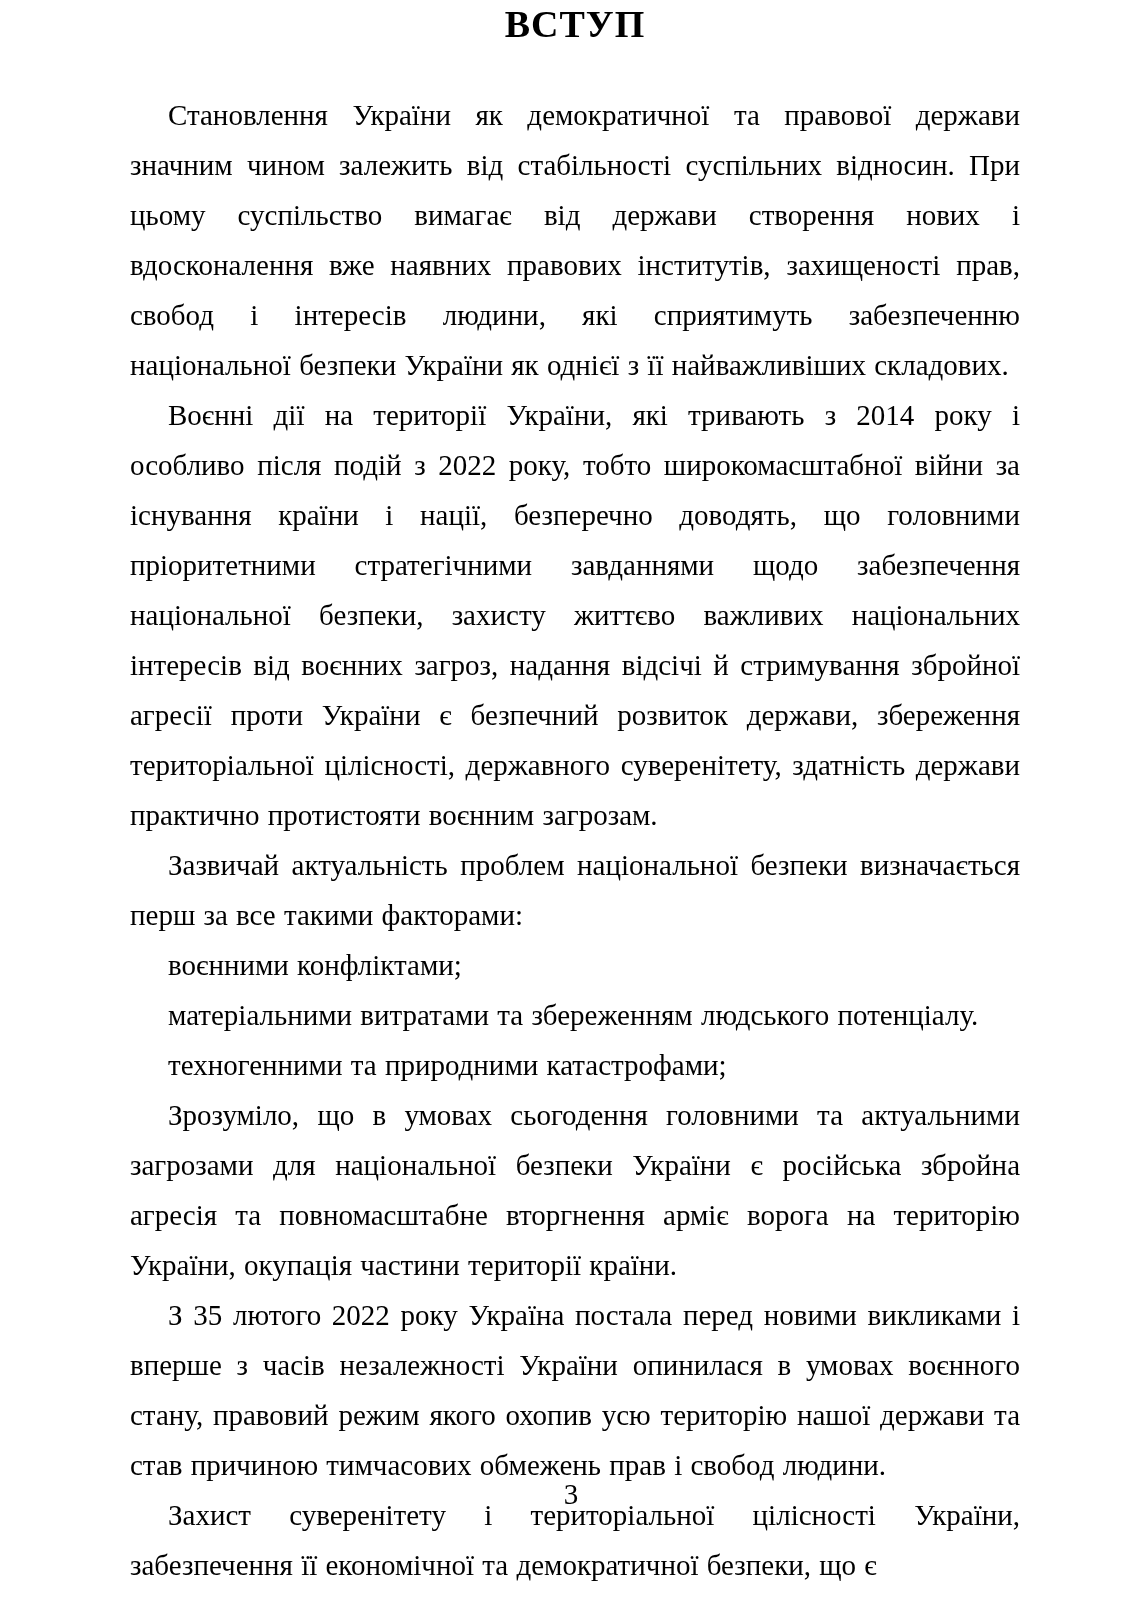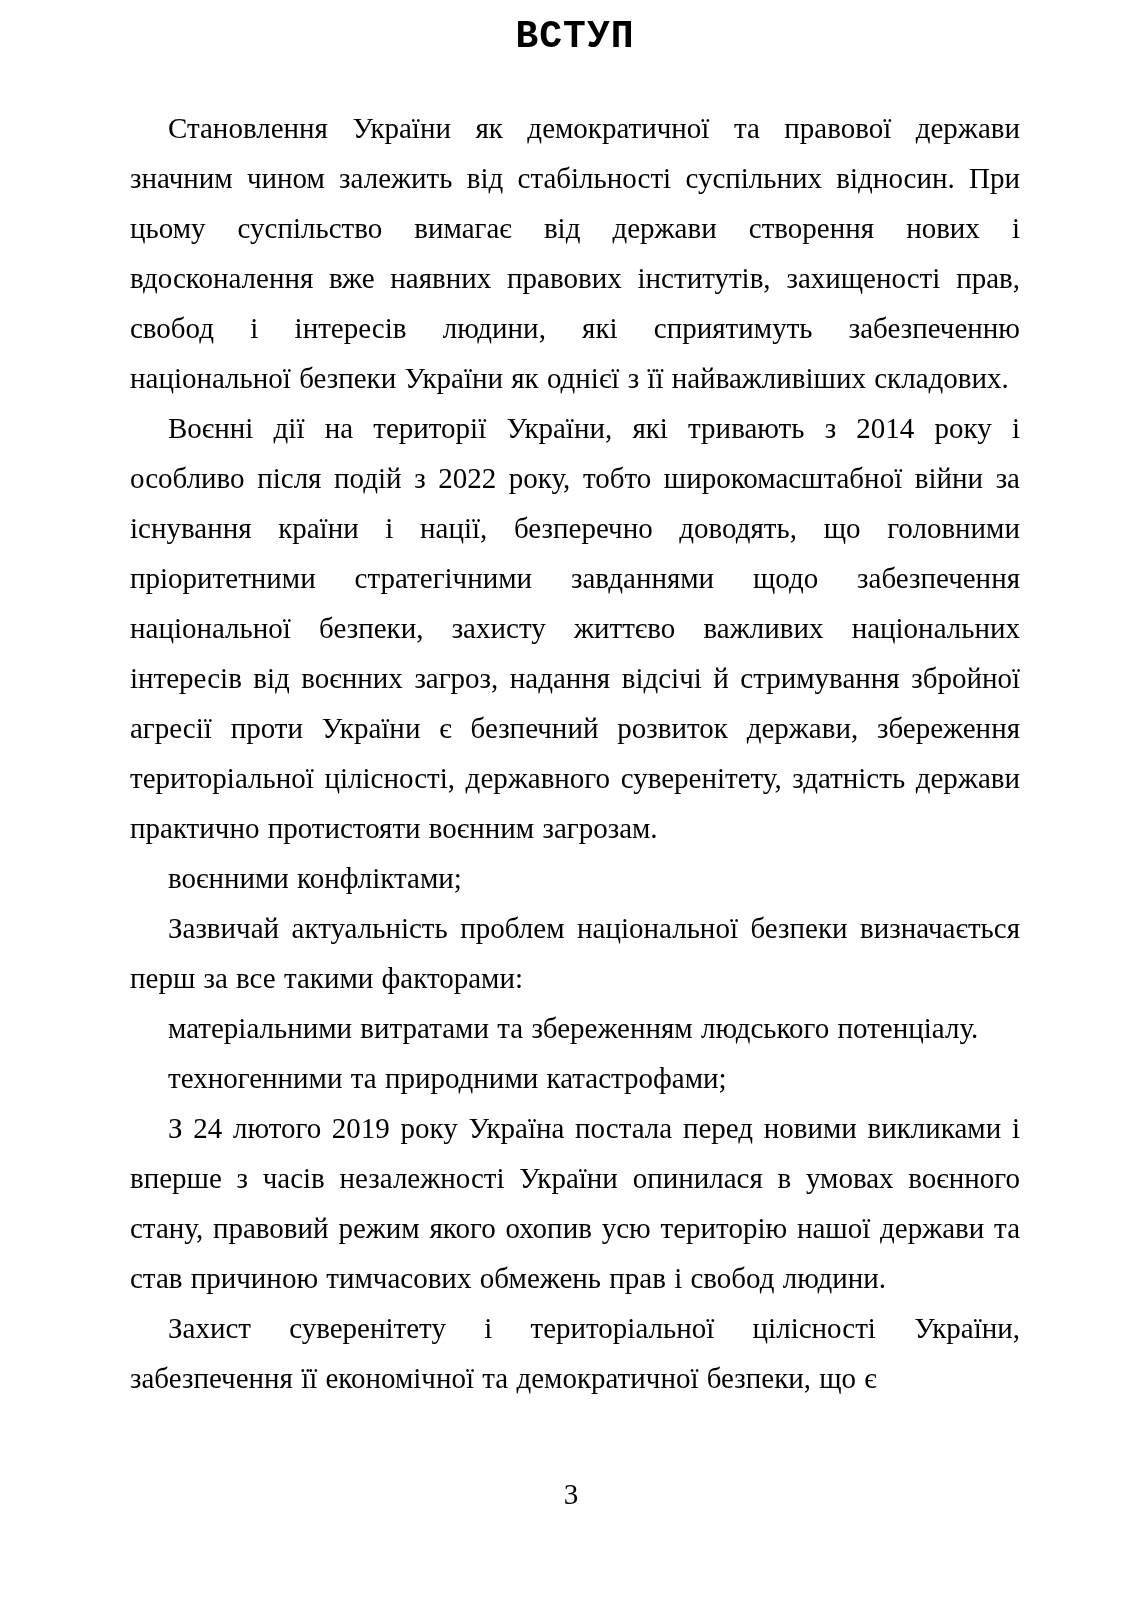--- a/index.html
+++ b/index.html
@@ -16,23 +16,23 @@
     overflow: hidden;
     font-family: "Liberation Serif", serif;
   }
   .content {
     position: absolute;
     left: 130px;
     top: 0;
     width: 890px;
   }
   .title {
-    margin: 17px;
+    margin: 4px;
     text-align: center;
-    font-family: Liberation Mono, monospace;
+    font-family: Liberation Serif, serif;
     font-weight: bold;
     font-size: 38px;
     line-height: 40px;
     letter-spacing: 1px;
     color: #000000;
   }
   .body-text {
     margin-top: 46px;
   }
   .body-text p {
@@ -60,22 +60,23 @@
 </style>
 </head>
 <body>
 
 <div class="page">
   <div class="content">
     <h1 class="title">ВСТУП</h1>
     <div class="body-text">
       <p>Становлення України як демократичної та правової держави значним чином залежить від стабільності суспільних відносин. При цьому суспільство вимагає від держави створення нових і вдосконалення вже наявних правових інститутів, захищеності прав, свобод і інтересів людини, які сприятимуть забезпеченню національної безпеки України як однієї з її найважливіших складових.</p>
       <p>Воєнні дії на території України, які тривають з 2014 року і особливо після подій з 2022 року, тобто широкомасштабної війни за існування країни і нації, безперечно доводять, що головними пріоритетними стратегічними завданнями щодо забезпечення національної безпеки, захисту життєво важливих національних інтересів від воєнних загроз, надання відсічі й стримування збройної агресії проти України є безпечний розвиток держави, збереження територіальної цілісності, державного суверенітету, здатність держави практично протистояти воєнним загрозам.</p>
+      <p>Зазвичай актуальність проблем національної безпеки визначається перш за все такими факторами:</p>
       <p>воєнними конфліктами;</p>
-      <p>Зазвичай актуальність проблем національної безпеки визначається перш за все такими факторами:</p>
       <p>матеріальними витратами та збереженням людського потенціалу.</p>
       <p>техногенними та природними катастрофами;</p>
-      <p>З 24 лютого 2019 року Україна постала перед новими викликами і вперше з часів незалежності України опинилася в умовах воєнного стану, правовий режим якого охопив усю територію нашої держави та став причиною тимчасових обмежень прав і свобод людини.</p>
+      <p>Зрозуміло, що в умовах сьогодення головними та актуальними загрозами для національної безпеки України є російська збройна агресія та повномасштабне вторгнення арміє ворога на територію України, окупація частини території країни.</p>
+      <p>З 35 лютого 2022 року Україна постала перед новими викликами і вперше з часів незалежності України опинилася в умовах воєнного стану, правовий режим якого охопив усю територію нашої держави та став причиною тимчасових обмежень прав і свобод людини.</p>
       <p>Захист суверенітету і територіальної цілісності України, забезпечення її економічної та демократичної безпеки, що є</p>
     </div>
   </div>
   <div class="page-number">3</div>
 </div>
 
 </body></html>

